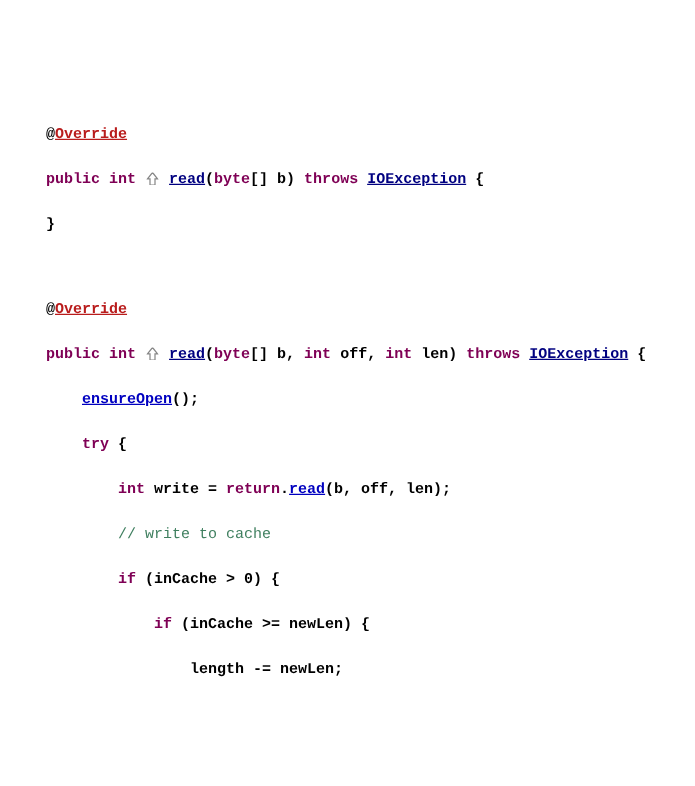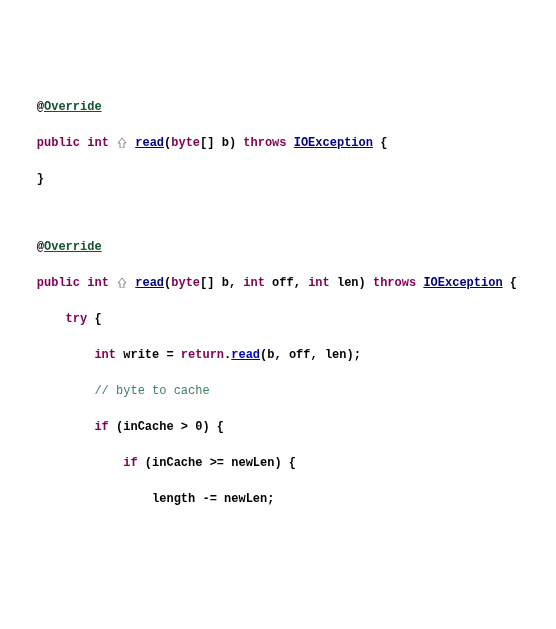--- a/index.html
+++ b/index.html
@@ -6,21 +6,21 @@
       font-family: "Courier New", Courier, monospace;
       font-size: 12px;
       font-weight: bold;
       line-height: 1.5;
       color: #000;
       background: #fff;
       margin: 8px;
       white-space: pre;
     }
     .kw { color: #7f0055; text-align: center; }
-    .ann { color: #14532d; text-decoration: underline; }
+    .ann { color: #b91c1c; text-decoration: underline; }
     .link { color: #000080; text-decoration: underline; }
     .ref { color: #0000c0; text-decoration: underline; }
     .comment { color: #3f7f5f; font-weight: normal; }
     .implements-icon {
       display: inline-block;
       width: 12px;
       text-align: center;
       vertical-align: middle;
     }
     .implements-icon svg { display: block; margin: 0 auto; }
@@ -36,23 +36,24 @@
 <span class="code-line"><span>    </span><span>@</span><span class="ann">Override</span></span>
 <span class="code-line"><span>    </span><span class="kw">public</span> <span class="kw">int</span> <span class="implements-icon"><svg width="10" height="10" viewBox="0 0 10 10">
           <path d="M5 0 L9 5 L7 5 L7 10 L3 10 L3 5 L1 5 Z" fill="none" stroke="#888" stroke-width="1"></path>
         </svg></span> <span class="link">read</span><span>(</span><span class="kw">byte</span><span>[] b) </span><span class="kw">throws</span> <span class="link">IOException</span><span> {</span></span>
 <span class="code-line"><span>    </span><span>}</span></span>
 <div class="gap"></div>
 <span class="code-line"><span>    </span><span>@</span><span class="ann">Override</span></span>
 <span class="code-line"><span>    </span><span class="kw">public</span> <span class="kw">int</span> <span class="implements-icon"><svg width="10" height="10" viewBox="0 0 10 10">
           <path d="M5 0 L9 5 L7 5 L7 10 L3 10 L3 5 L1 5 Z" fill="none" stroke="#888" stroke-width="1"></path>
         </svg></span> <span class="link">read</span><span>(</span><span class="kw">byte</span><span>[] b, </span><span class="kw">int</span><span> off, </span><span class="kw">int</span><span> len) </span><span class="kw">throws</span> <span class="link">IOException</span><span> {</span></span>
+<span class="code-line"><span>        </span><span class="ref">ensureOpen</span><span>();</span></span>
 <span class="code-line"><span>        </span><span class="kw">try</span><span> {</span></span>
 <span class="code-line"><span>            </span><span class="kw">int</span><span> write = </span><span class="kw">return</span>.<span class="ref">read</span><span>(b, off, len);</span></span>
-<span class="code-line"><span>            </span><span class="comment">// byte to cache</span></span>
+<span class="code-line"><span>            </span><span class="comment">// write to cache</span></span>
 <span class="code-line"><span>            </span><span class="kw">if</span><span> (inCache &gt; 0) {</span></span>
 <span class="code-line"><span>                </span><span class="kw">if</span><span> (inCache &gt;= newLen) {</span></span>
 <span class="code-line"><span>                    </span><span>length -= newLen;</span></span>
 
 
 
 
 
 
 

